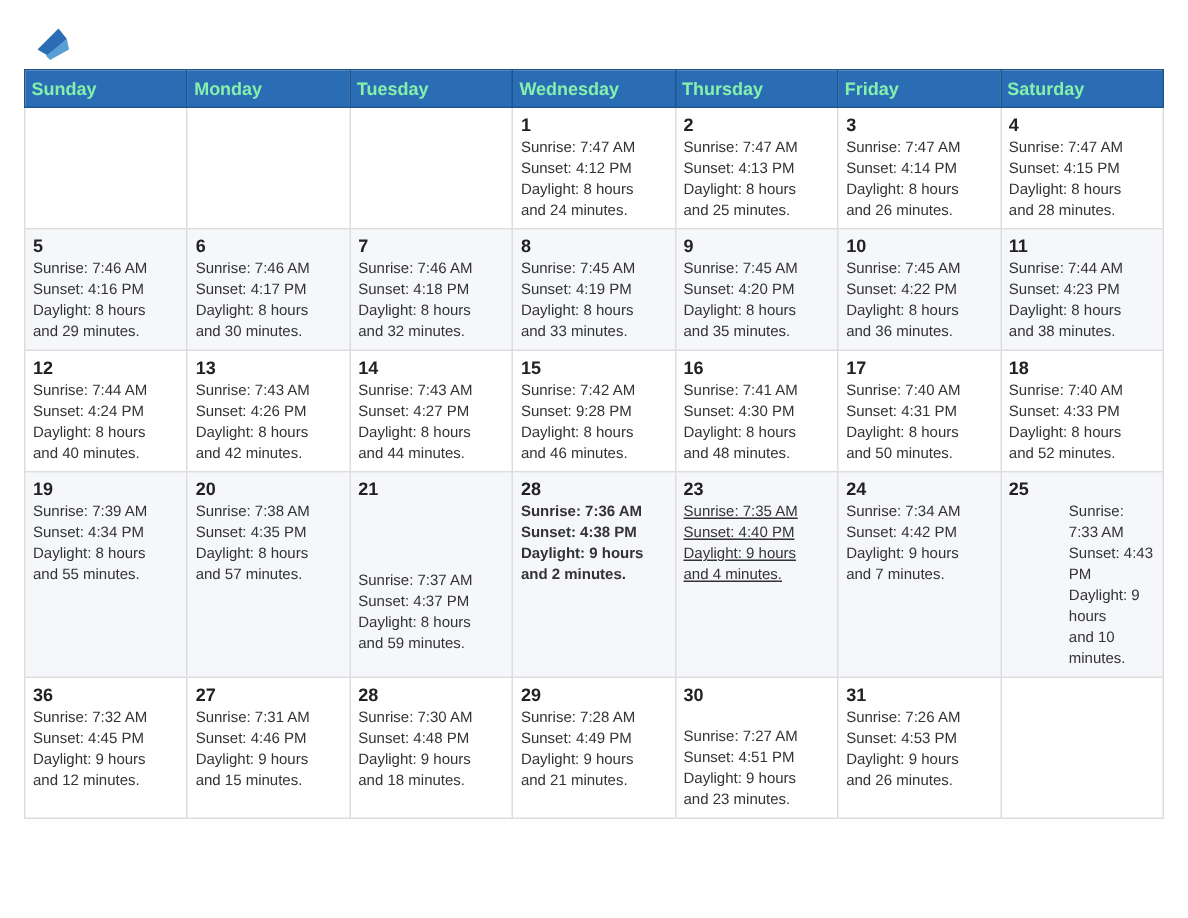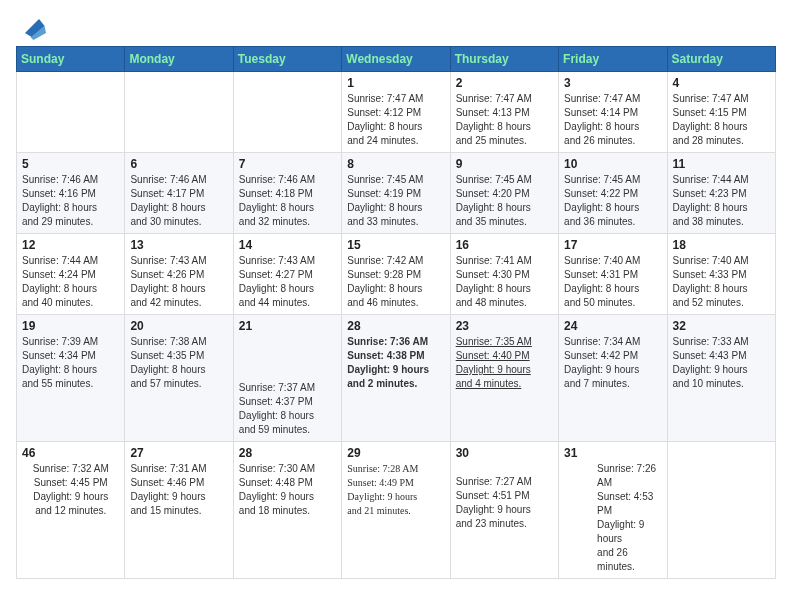--- a/index.html
+++ b/index.html
@@ -314,66 +314,66 @@
 and 4 minutes.</div>
           </td>
           <td>
             <span class="day-number">24</span>
             <div class="day-info" style="white-space: pre-line;">Sunrise: 7:34 AM
 Sunset: 4:42 PM
 Daylight: 9 hours
 and 7 minutes.</div>
           </td>
           <td>
-            <span class="day-number">32</span>
-            <div class="day-info" style="white-space: pre-line;">Sunrise: 7:33 AM
+            <span class="day-number">25</span>
+            <div class="day-info" style="white-space: pre-line; margin-left: 40px;">Sunrise: 7:33 AM
 Sunset: 4:43 PM
 Daylight: 9 hours
 and 10 minutes.</div>
           </td>
         </tr>
         <tr>
           <td>
-            <span class="day-number">46</span>
-            <div class="day-info" style="white-space: pre-line; text-align: center;">Sunrise: 7:32 AM
+            <span class="day-number">36</span>
+            <div class="day-info" style="white-space: pre-line;">Sunrise: 7:32 AM
 Sunset: 4:45 PM
 Daylight: 9 hours
 and 12 minutes.</div>
           </td>
           <td>
             <span class="day-number">27</span>
             <div class="day-info" style="white-space: pre-line;">Sunrise: 7:31 AM
 Sunset: 4:46 PM
 Daylight: 9 hours
 and 15 minutes.</div>
           </td>
           <td>
             <span class="day-number">28</span>
             <div class="day-info" style="white-space: pre-line;">Sunrise: 7:30 AM
 Sunset: 4:48 PM
 Daylight: 9 hours
 and 18 minutes.</div>
           </td>
           <td>
             <span class="day-number">29</span>
-            <div class="day-info" style="white-space: pre-line; font-family: Liberation Serif, serif;">Sunrise: 7:28 AM
+            <div class="day-info" style="white-space: pre-line;">Sunrise: 7:28 AM
 Sunset: 4:49 PM
 Daylight: 9 hours
 and 21 minutes.</div>
           </td>
           <td>
             <span class="day-number">30</span>
             <div class="day-info" style="white-space: pre-line; margin-top: 15px;">Sunrise: 7:27 AM
 Sunset: 4:51 PM
 Daylight: 9 hours
 and 23 minutes.</div>
           </td>
           <td>
             <span class="day-number">31</span>
-            <div class="day-info" style="white-space: pre-line; margin-left: 33px;">Sunrise: 7:26 AM
+            <div class="day-info" style="white-space: pre-line;">Sunrise: 7:26 AM
 Sunset: 4:53 PM
 Daylight: 9 hours
 and 26 minutes.</div>
           </td>
           <td class="empty-cell"></td>
         </tr>
       </tbody>
   </table>
 </div>
 

